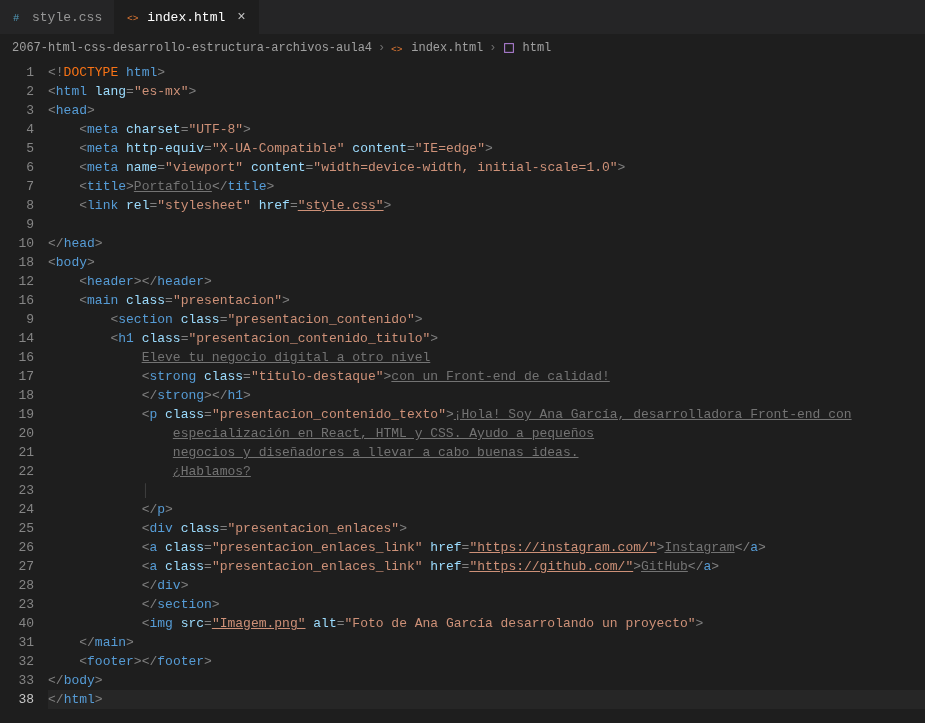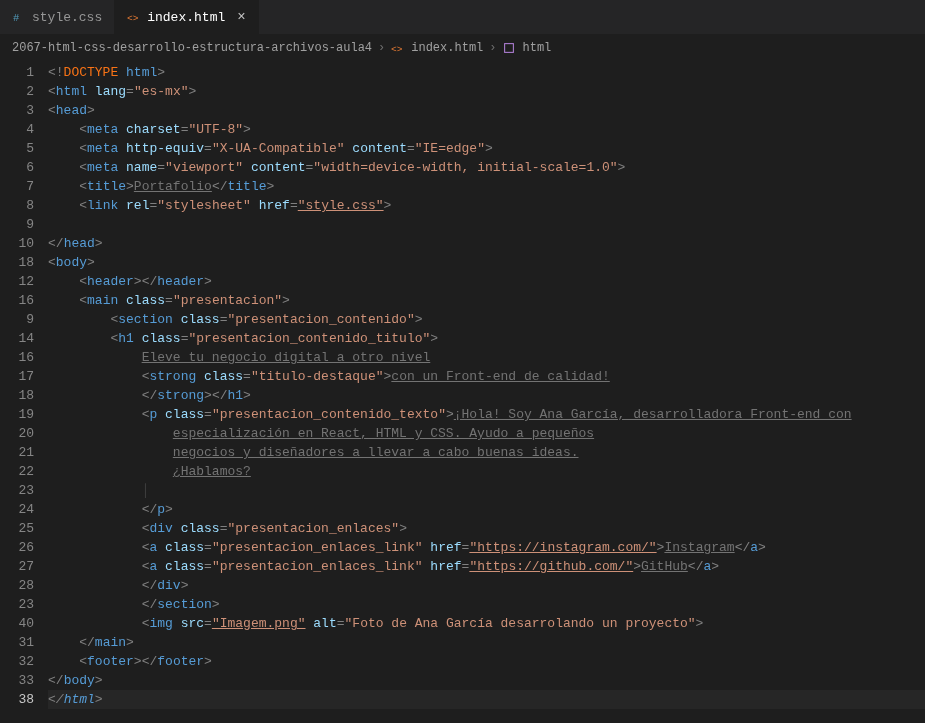--- a/index.html
+++ b/index.html
@@ -61,21 +61,21 @@
 }
 .gutter .ln.active { color: #c6c6c6; }
 .code {
   flex: 1;
   padding-top: 2px;
   line-height: 19px;
   white-space: pre;
   position: relative;
 }
 .line { height: 19px; }
-.active-line { background: rgba(255,255,255,0.04); font-style: italic; }
+.active-line { background: rgba(255,255,255,0.04); }
 .c-gray { color: #808080; }
 .c-tag { color: #569cd6; }
 .c-attr { color: #9cdcfe; }
 .c-str { color: #ce9178; }
 .c-text { color: #737373; text-decoration: underline; }
 .c-doctype { color: #f97316; }
 .underline { text-decoration: underline; }
 .indent-guide { color: #404040; }
 </style>
 </head>

